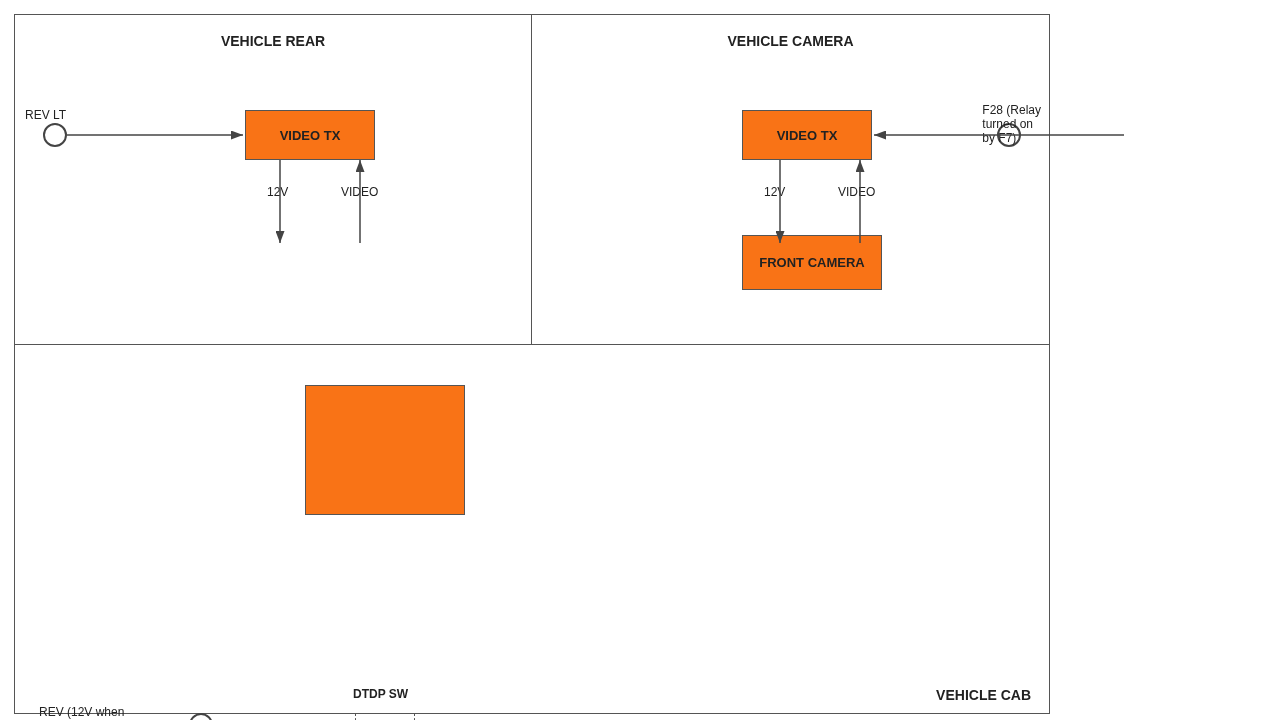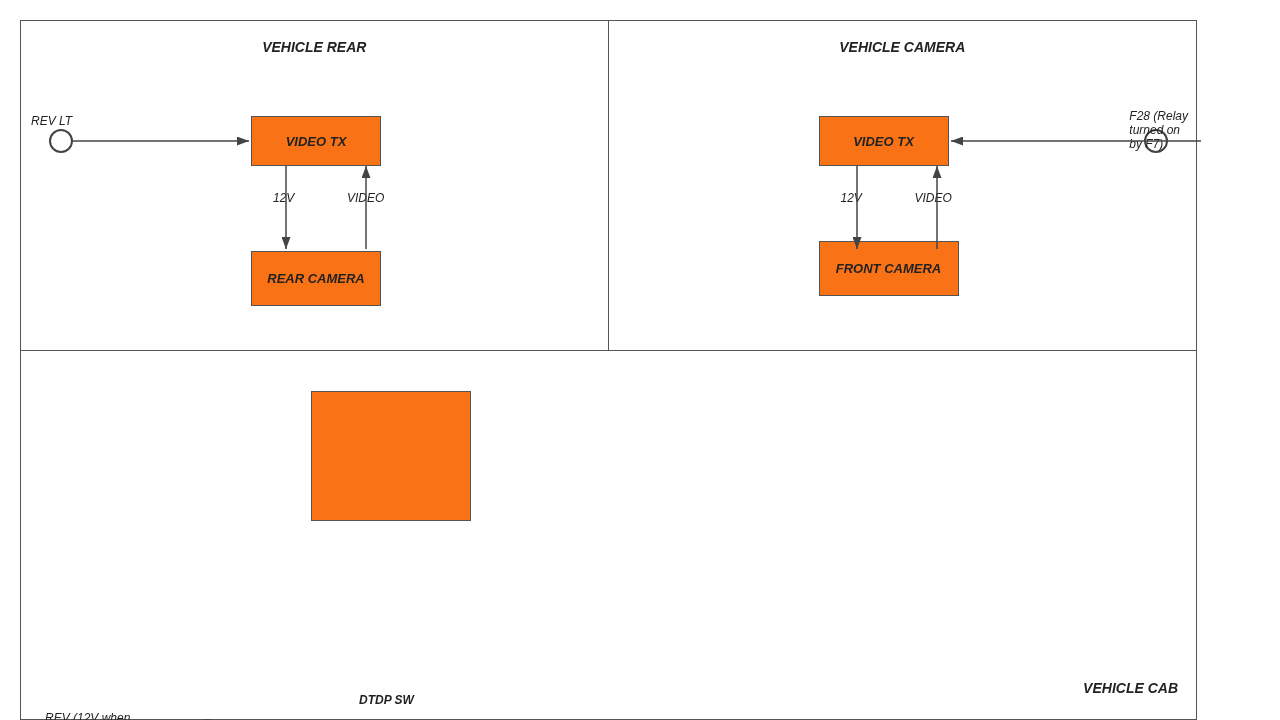--- a/index.html
+++ b/index.html
@@ -6,27 +6,26 @@
     body {
       background: #fff;
       font-family: Arial, sans-serif;
       width: 1280px;
       height: 720px;
       overflow: hidden;
       position: relative;
     }
 
     .main-container {
-      width: 1177px;
+      width: 1036px;
       height: 700px;
-      margin: 20px;
+      margin: 14px;
       border: 1.5px solid #555;
       position: relative;
       background: #fff;
-      font-style: italic;
     }
 
     
     .top-section {
       width: 100%;
       height: 330px;
       border-bottom: 1.5px solid #555;
       display: flex;
       position: relative;
     }
@@ -96,21 +95,21 @@
     }
 
     .label {
       position: absolute;
       font-size: 12px;
       color: #222;
     }
 
     .vehicle-cab-label {
       position: absolute;
-      bottom: 25px;
+      bottom: 12px;
       right: 18px;
       font-size: 14px;
       font-weight: bold;
       color: #222;
     }
 
     
     .dtdp-inner {
       position: absolute;
       border: 1.5px dashed #555;
@@ -121,21 +120,20 @@
 
 <div class="main-container">
 
   <div class="top-section">
 
     <div class="vehicle-rear">
       <span class="section-title" style="left:50%;transform:translateX(-50%);">VEHICLE REAR</span>
 
       <div class="box" style="left:230px;top:95px;width:130px;height:50px;">VIDEO TX</div>
 
-      <div class="box" style="left:230px;top:230px;width:130px;height:55px;">REAR CAMERA</div>
 
       <div class="circle" style="left:28px;top:108px;"></div>
 
       <span class="label" style="left:10px;top:93px;">REV LT</span>
 
       <span class="label" style="left:252px;top:170px;">12V</span>
 
       <span class="label" style="left:326px;top:170px;">VIDEO</span>
 
       <svg class="arrows">

